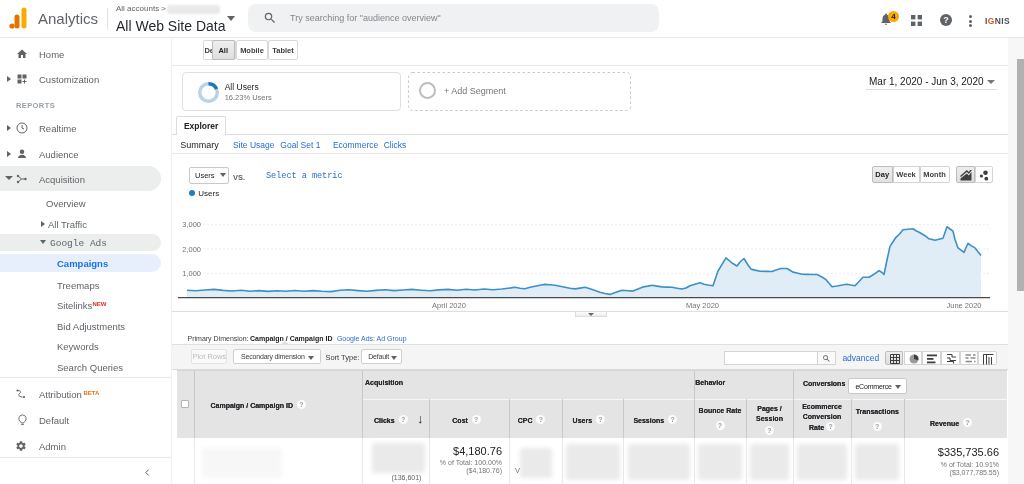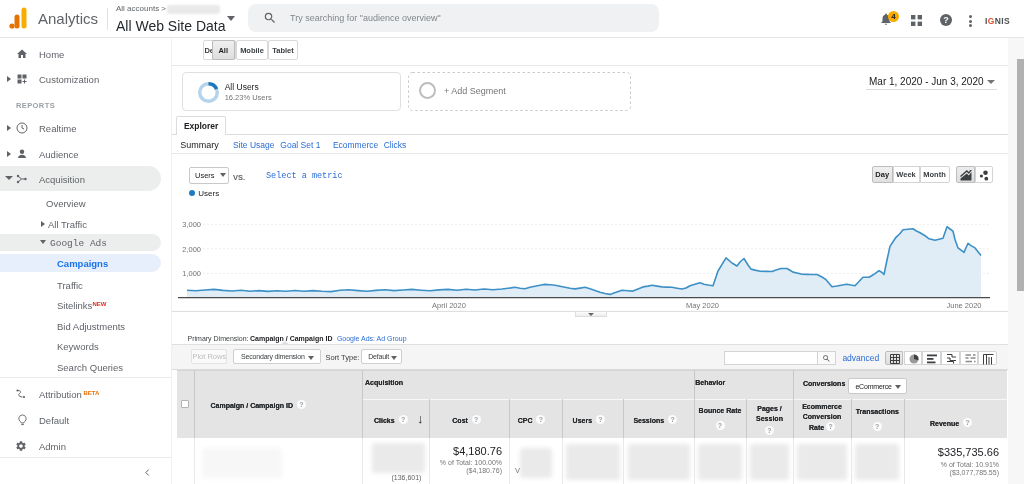--- a/index.html
+++ b/index.html
@@ -98,21 +98,21 @@
   <div class="abs" style="left:39px;top:136px;color:#5f6368;">Acquisition</div>
 
   <div class="abs" style="left:46px;top:160px;">Overview</div>
   <div class="abs" style="left:41px;top:182.5px;width:0;height:0;border-top:3.5px solid transparent;border-bottom:3.5px solid transparent;border-left:4.5px solid #5f6368;"></div>
   <div class="abs" style="left:48px;top:180.5px;">All Traffic</div>
   <div class="abs" style="left:0;top:195.5px;width:161px;height:17.5px;background:#eceded;border-radius:0 9px 9px 0;"></div>
   <div class="abs" style="left:40px;top:202px;width:0;height:0;border-left:3.5px solid transparent;border-right:3.5px solid transparent;border-top:4.5px solid #5f6368;"></div>
   <div class="abs" style="left:50px;top:199.5px;font-family:Liberation Mono, monospace;">Google Ads</div>
   <div class="abs" style="left:0;top:216px;width:161px;height:17.5px;background:#e7effd;border-radius:0 9px 9px 0;"></div>
   <div class="abs" style="left:57px;top:220px;color:#1a73e8;font-weight:bold;">Campaigns</div>
-  <div class="abs" style="left:57px;top:241.5px;">Traffic</div>
+  <div class="abs" style="left:57px;top:241.5px;">Treemaps</div>
   <div class="abs" style="left:57px;top:262px;">Sitelinks<span style="font-size:6px;font-weight:bold;color:#d93025;vertical-align:3px;">NEW</span></div>
   <div class="abs" style="left:57px;top:282.5px;">Bid Adjustments</div>
   <div class="abs" style="left:57px;top:303px;">Keywords</div>
   <div class="abs" style="left:57px;top:323.5px;">Search Queries</div>
 
   <div class="abs" style="left:0;top:339px;width:171px;height:1px;background:#e8eaed;"></div>
 
   <svg class="abs" style="left:15px;top:350px;" width="12" height="12" viewBox="0 0 24 24">
       <path fill="none" stroke="#5f6368" stroke-width="2" d="M6 5 C 11 5 13 8 9 11 C 5 14 9 18 15 18"></path>
       <circle cx="5" cy="5" r="2.2" fill="#5f6368"></circle>

